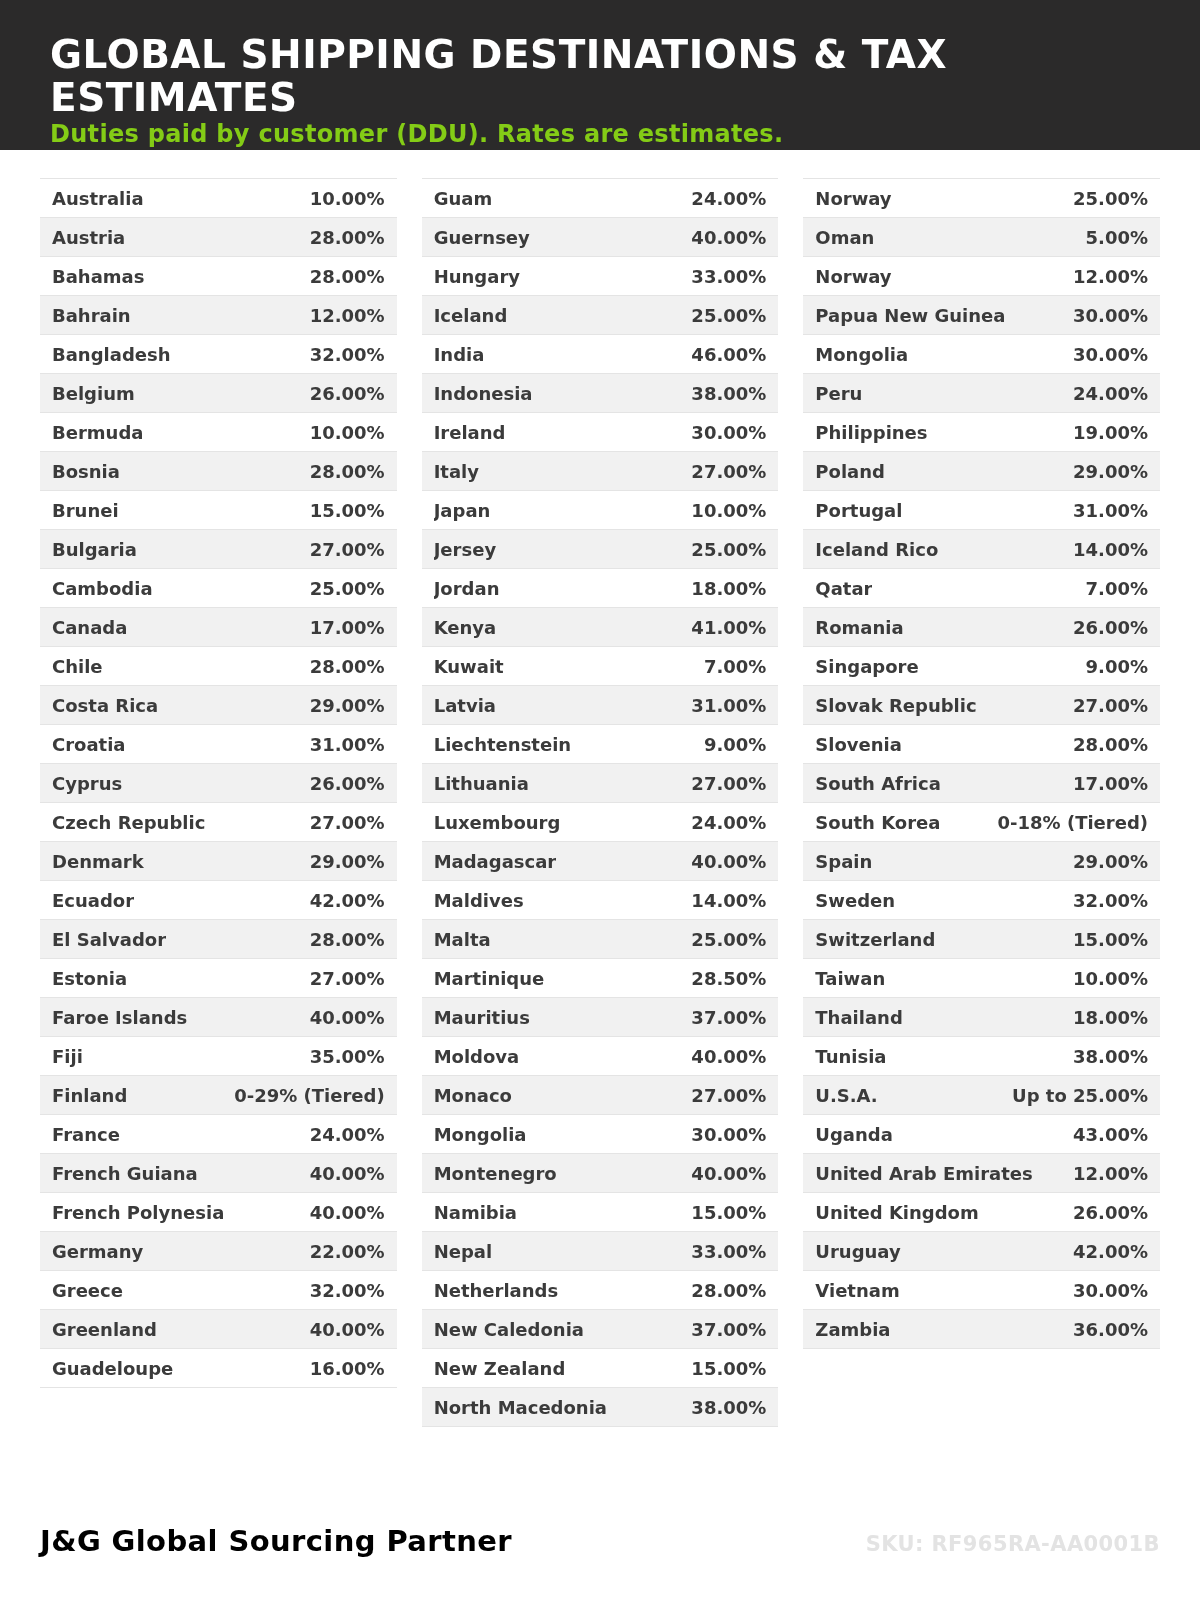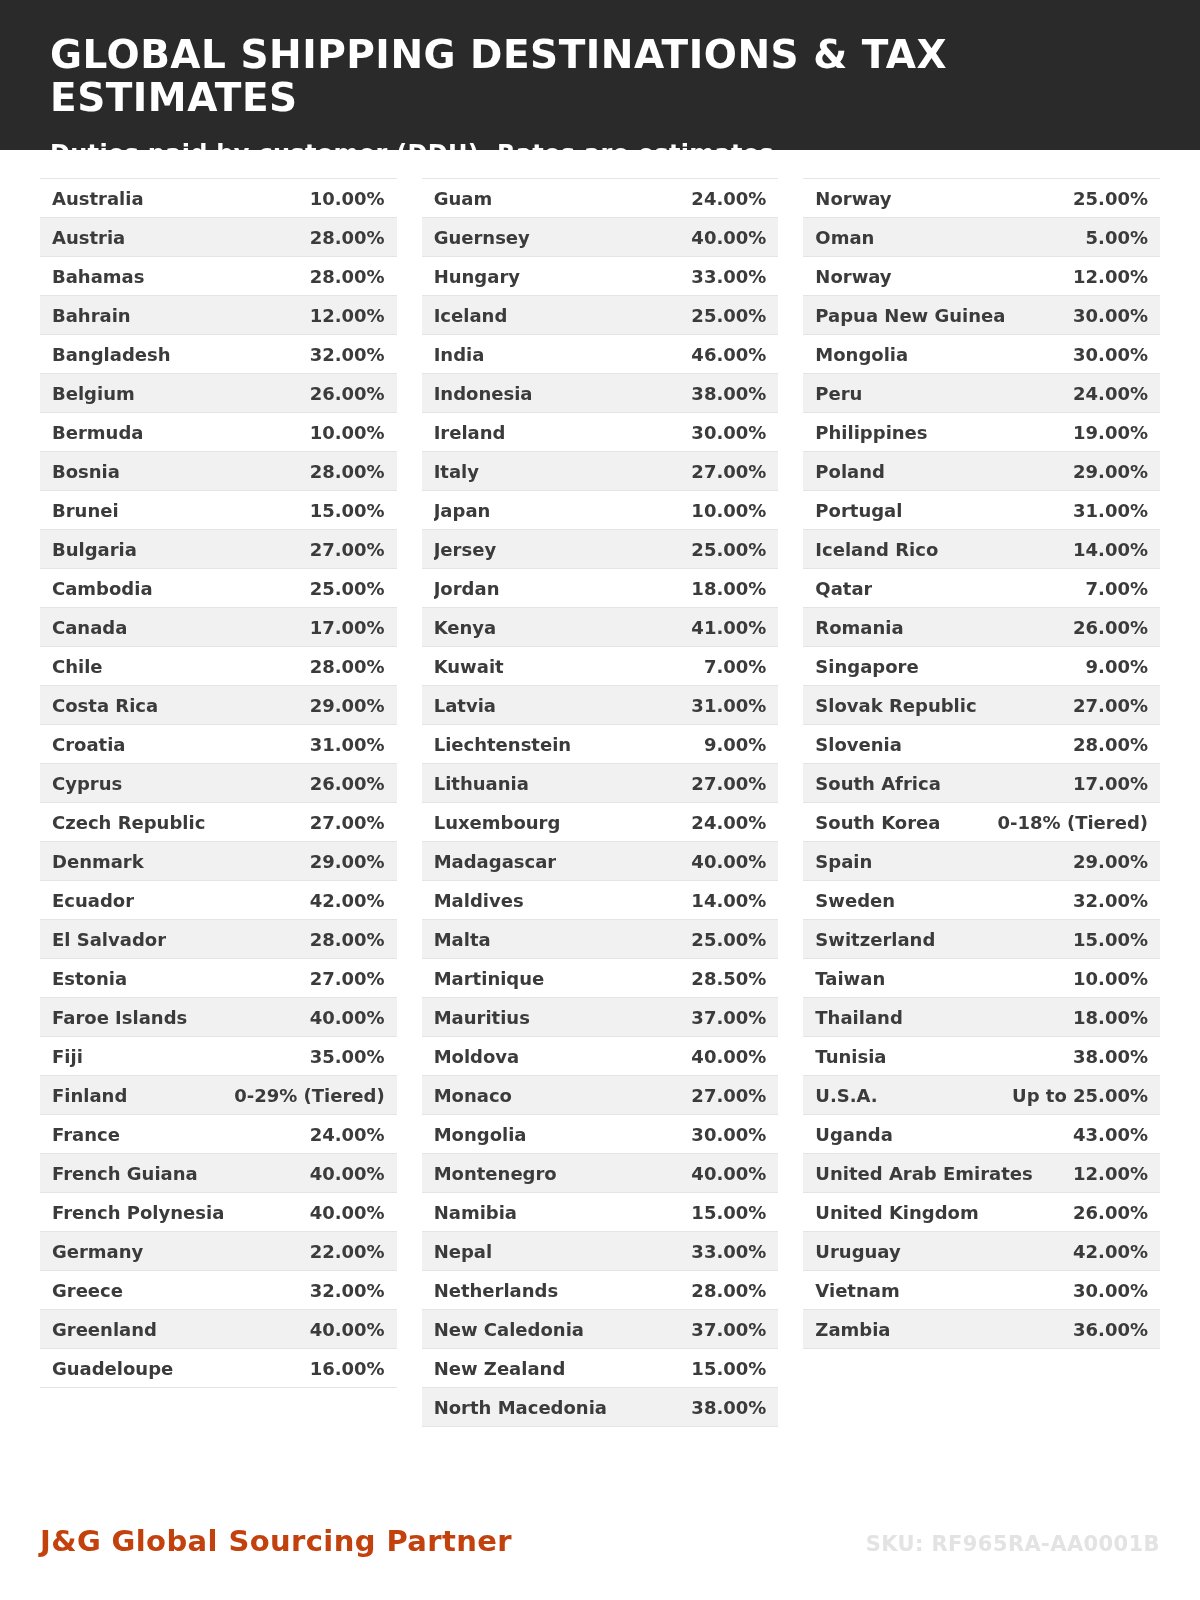--- a/index.html
+++ b/index.html
@@ -19,24 +19,24 @@
     padding:34px 50px 30px 50px;
     height:150px;
   }
   .header h1 {
     font-size:39px;
     font-weight:bold;
     letter-spacing:0.5px;
     line-height:1.1;
   }
   .header p {
-    margin-top:20px;
+    margin-top:0;
     font-size:24px;
     font-weight:bold;
-    color:#ffffff;
+    color:#84cc16;
     letter-spacing:0.3px;
   }
 
   
   .table-area {
     display:flex;
     gap:25px;
     padding:28px 40px 0 40px;
   }
   .rate-column {
@@ -63,21 +63,21 @@
   .footer {
     position:absolute;
     left:40px; right:40px; bottom:42px;
     display:flex;
     justify-content:space-between;
     align-items:baseline;
   }
   .brand {
     font-size:29px;
     font-weight:bold;
-    color:#c2410c;
+    color:#000000;
     letter-spacing:0.4px;
   }
   .sku {
     font-size:21px;
     font-weight:bold;
     color:#e3e3e3;
     letter-spacing:0.4px;
     margin-left:48px;
   }
 </style>

